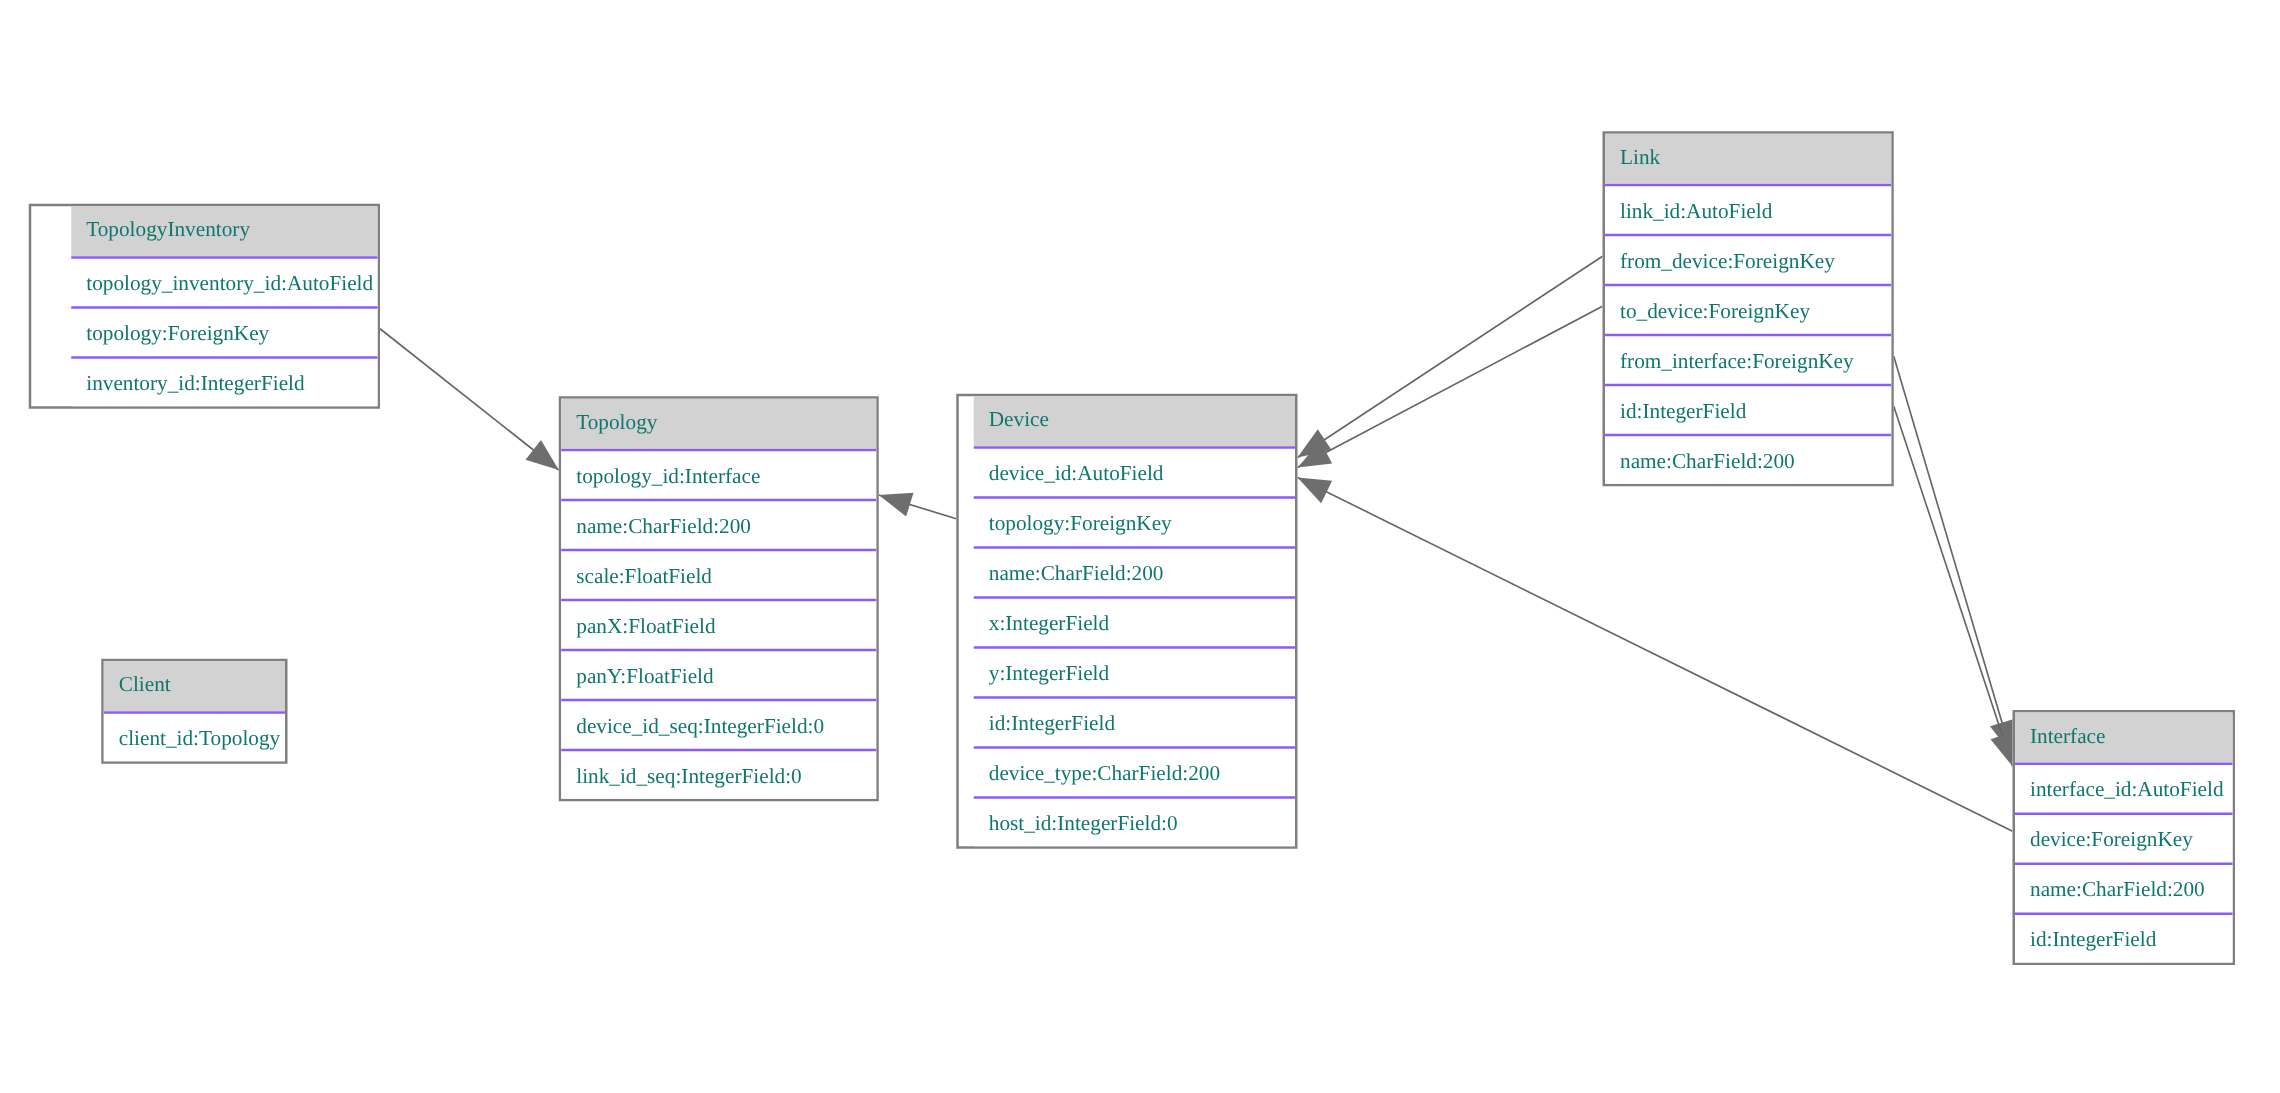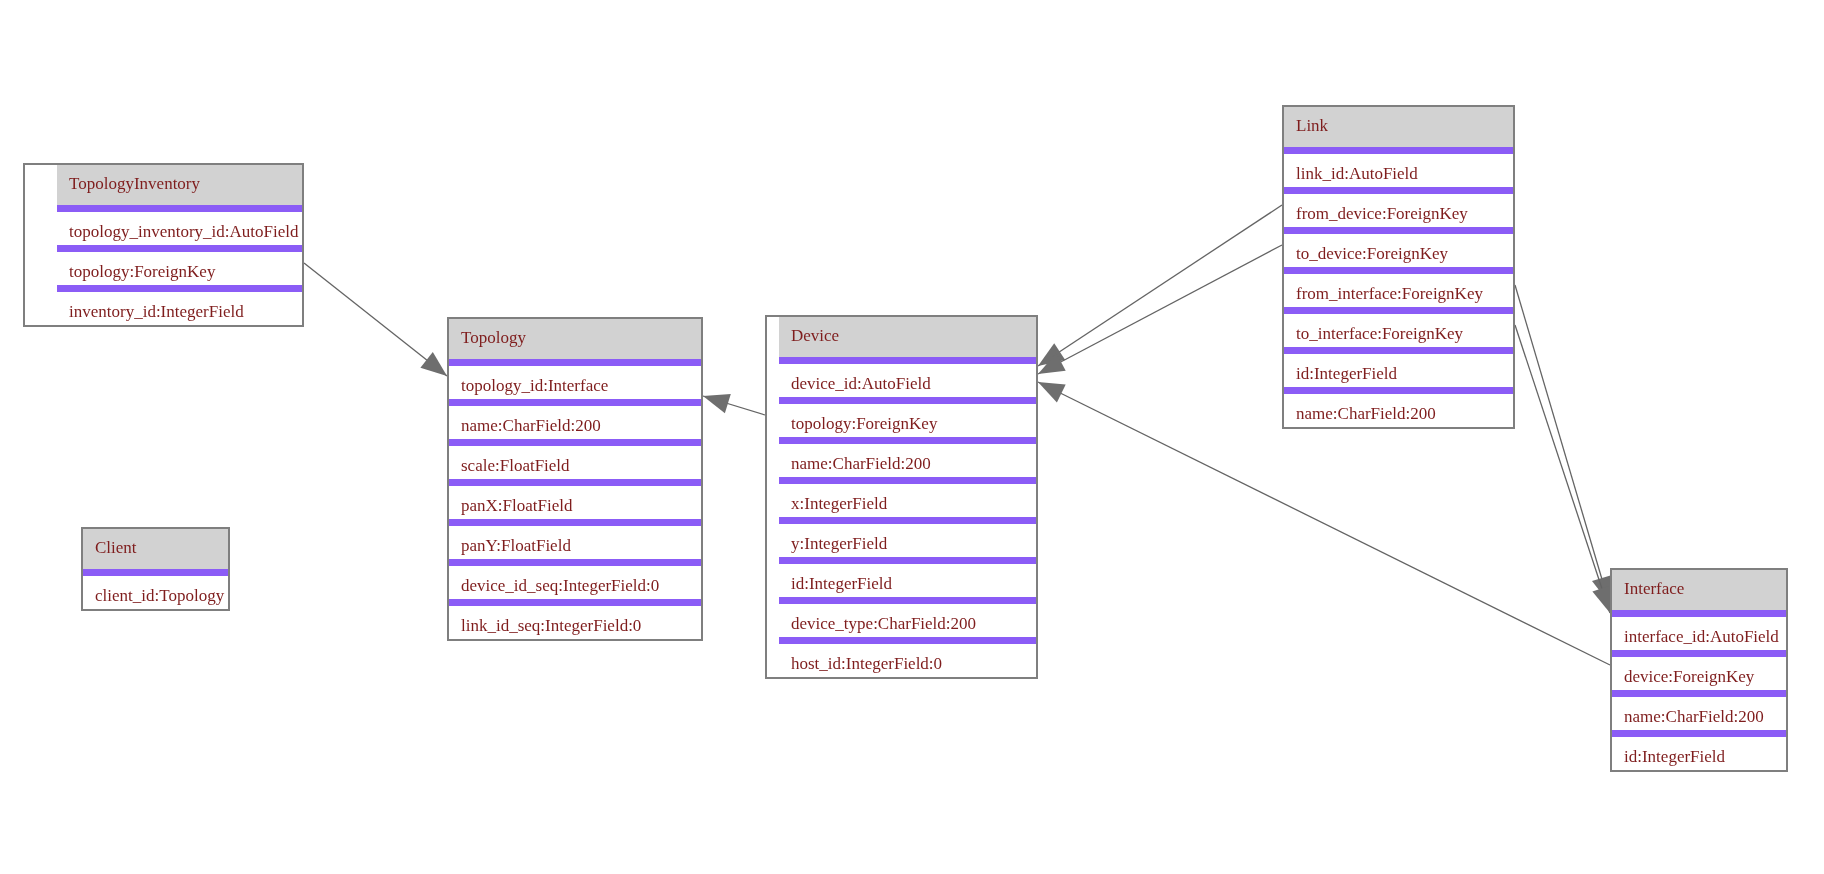--- a/index.html
+++ b/index.html
@@ -22,38 +22,38 @@
     width: 1824px;
     height: 874px;
     pointer-events: none;
   }
   .entity {
     position: absolute;
     box-sizing: border-box;
     border: 2px solid #7f7f7f;
     background: #ffffff;
     font-size: 17px;
-    color: #7f1d1d;
+    color: #0f766e;
     z-index: 2;
   }
   .entity-header {
     box-sizing: border-box;
     height: 40px;
     line-height: 38px;
     padding-left: 12px;
     background: #d2d2d2;
     white-space: nowrap;
     overflow: hidden;
   }
   .entity-row {
     box-sizing: border-box;
     height: 40px;
     line-height: 39px;
     padding-left: 12px;
-    border-top: 7px solid #8b5cf6;
+    border-top: 2px solid #8b5cf6;
     background: #ffffff;
     white-space: nowrap;
     overflow: hidden;
   }
 </style>
 </head>
 <body>
 
 <div id="canvas">
   <svg id="edge-layer" xmlns="http://www.w3.org/2000/svg">
@@ -103,21 +103,20 @@
       <div class="entity-row">id:IntegerField</div>
       <div class="entity-row">device_type:CharField:200</div>
       <div class="entity-row">host_id:IntegerField:0</div>
     </div>
     <div class="entity" style="left: 1282px; top: 105px; width: 233px;">
       <div class="entity-header">Link</div>
       <div class="entity-row">link_id:AutoField</div>
       <div class="entity-row">from_device:ForeignKey</div>
       <div class="entity-row">to_device:ForeignKey</div>
       <div class="entity-row">from_interface:ForeignKey</div>
-      <div class="entity-row">to_interface:ForeignKey</div>
       <div class="entity-row">id:IntegerField</div>
       <div class="entity-row">name:CharField:200</div>
     </div>
     <div class="entity" style="left: 1610px; top: 568px; width: 178px;">
       <div class="entity-header">Interface</div>
       <div class="entity-row">interface_id:AutoField</div>
       <div class="entity-row">device:ForeignKey</div>
       <div class="entity-row">name:CharField:200</div>
       <div class="entity-row">id:IntegerField</div>
     </div>

